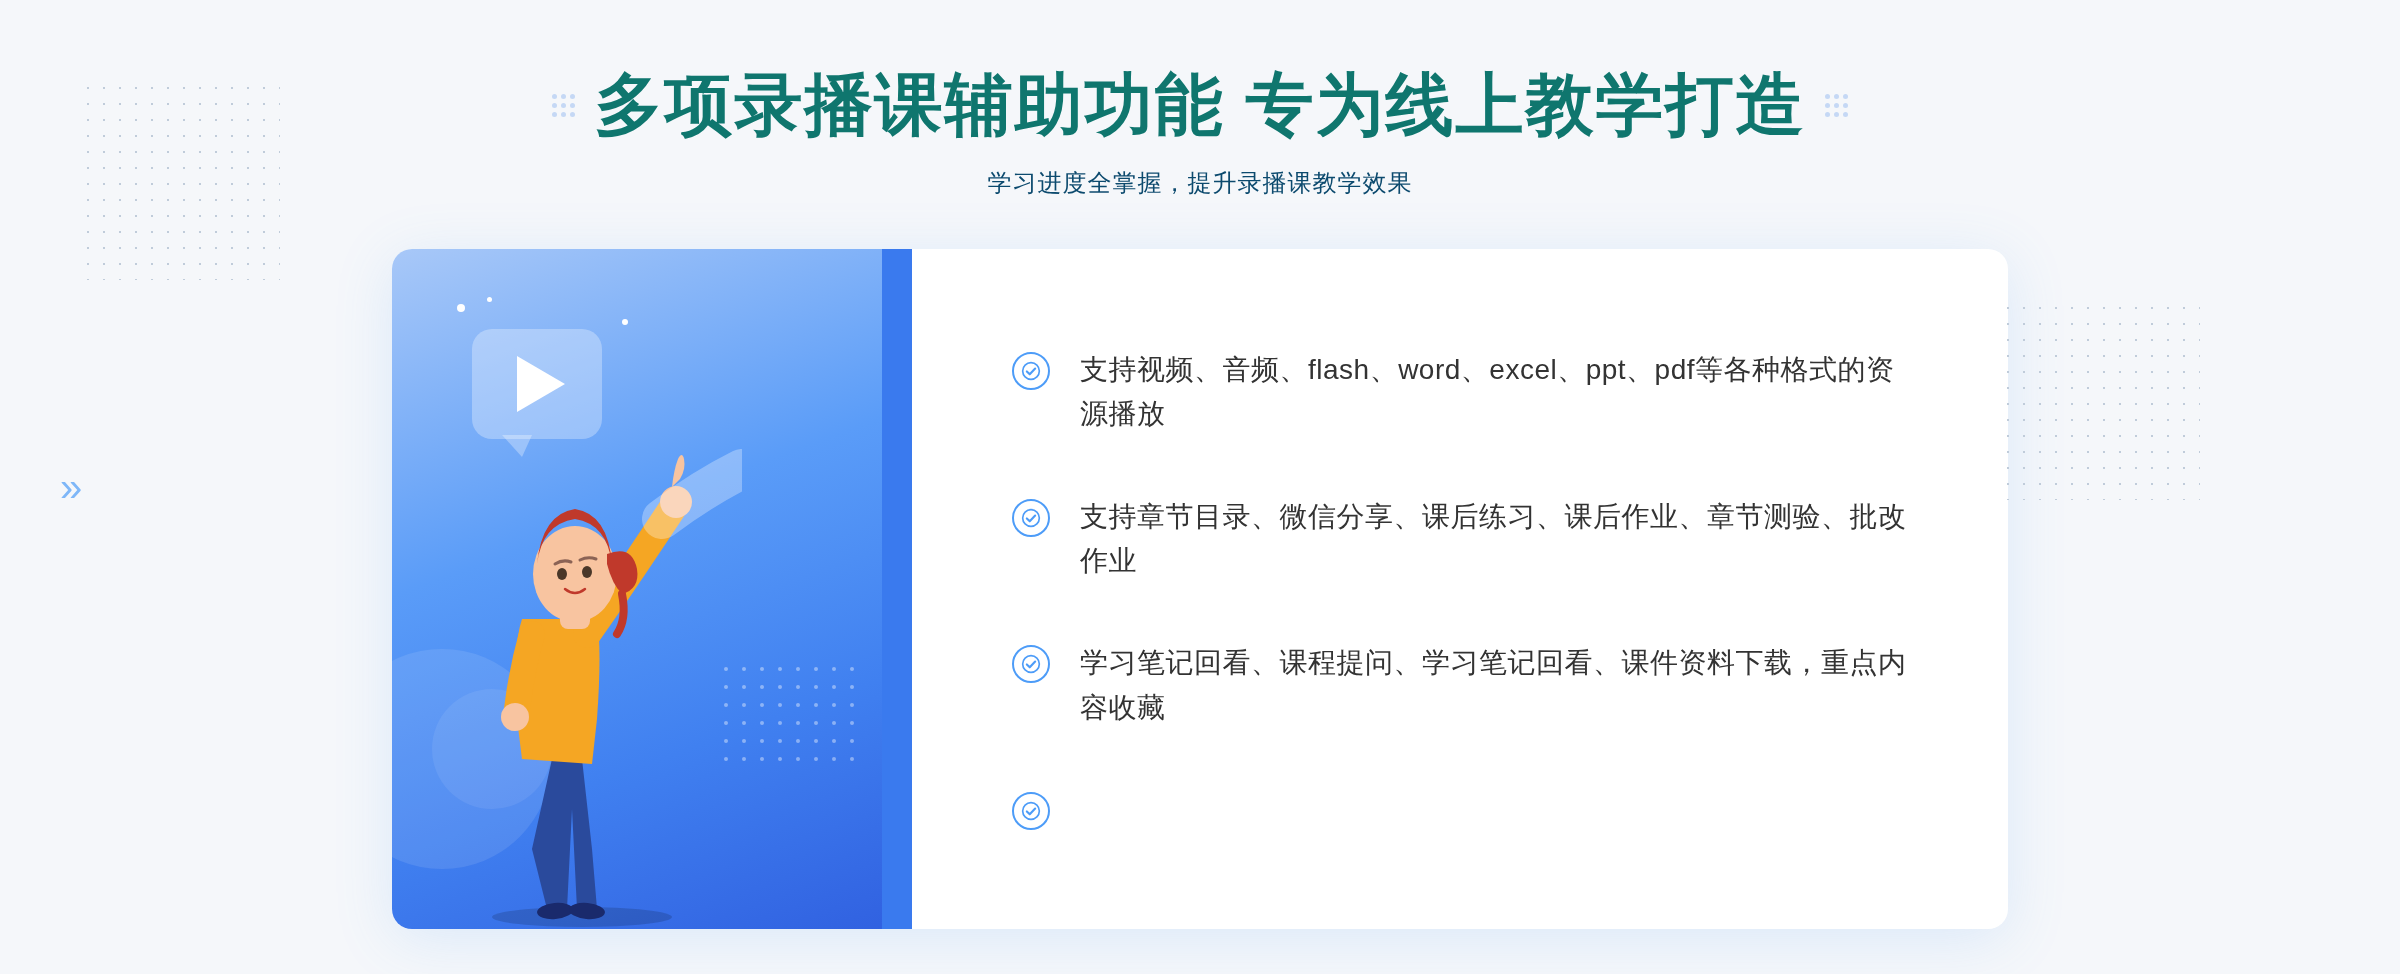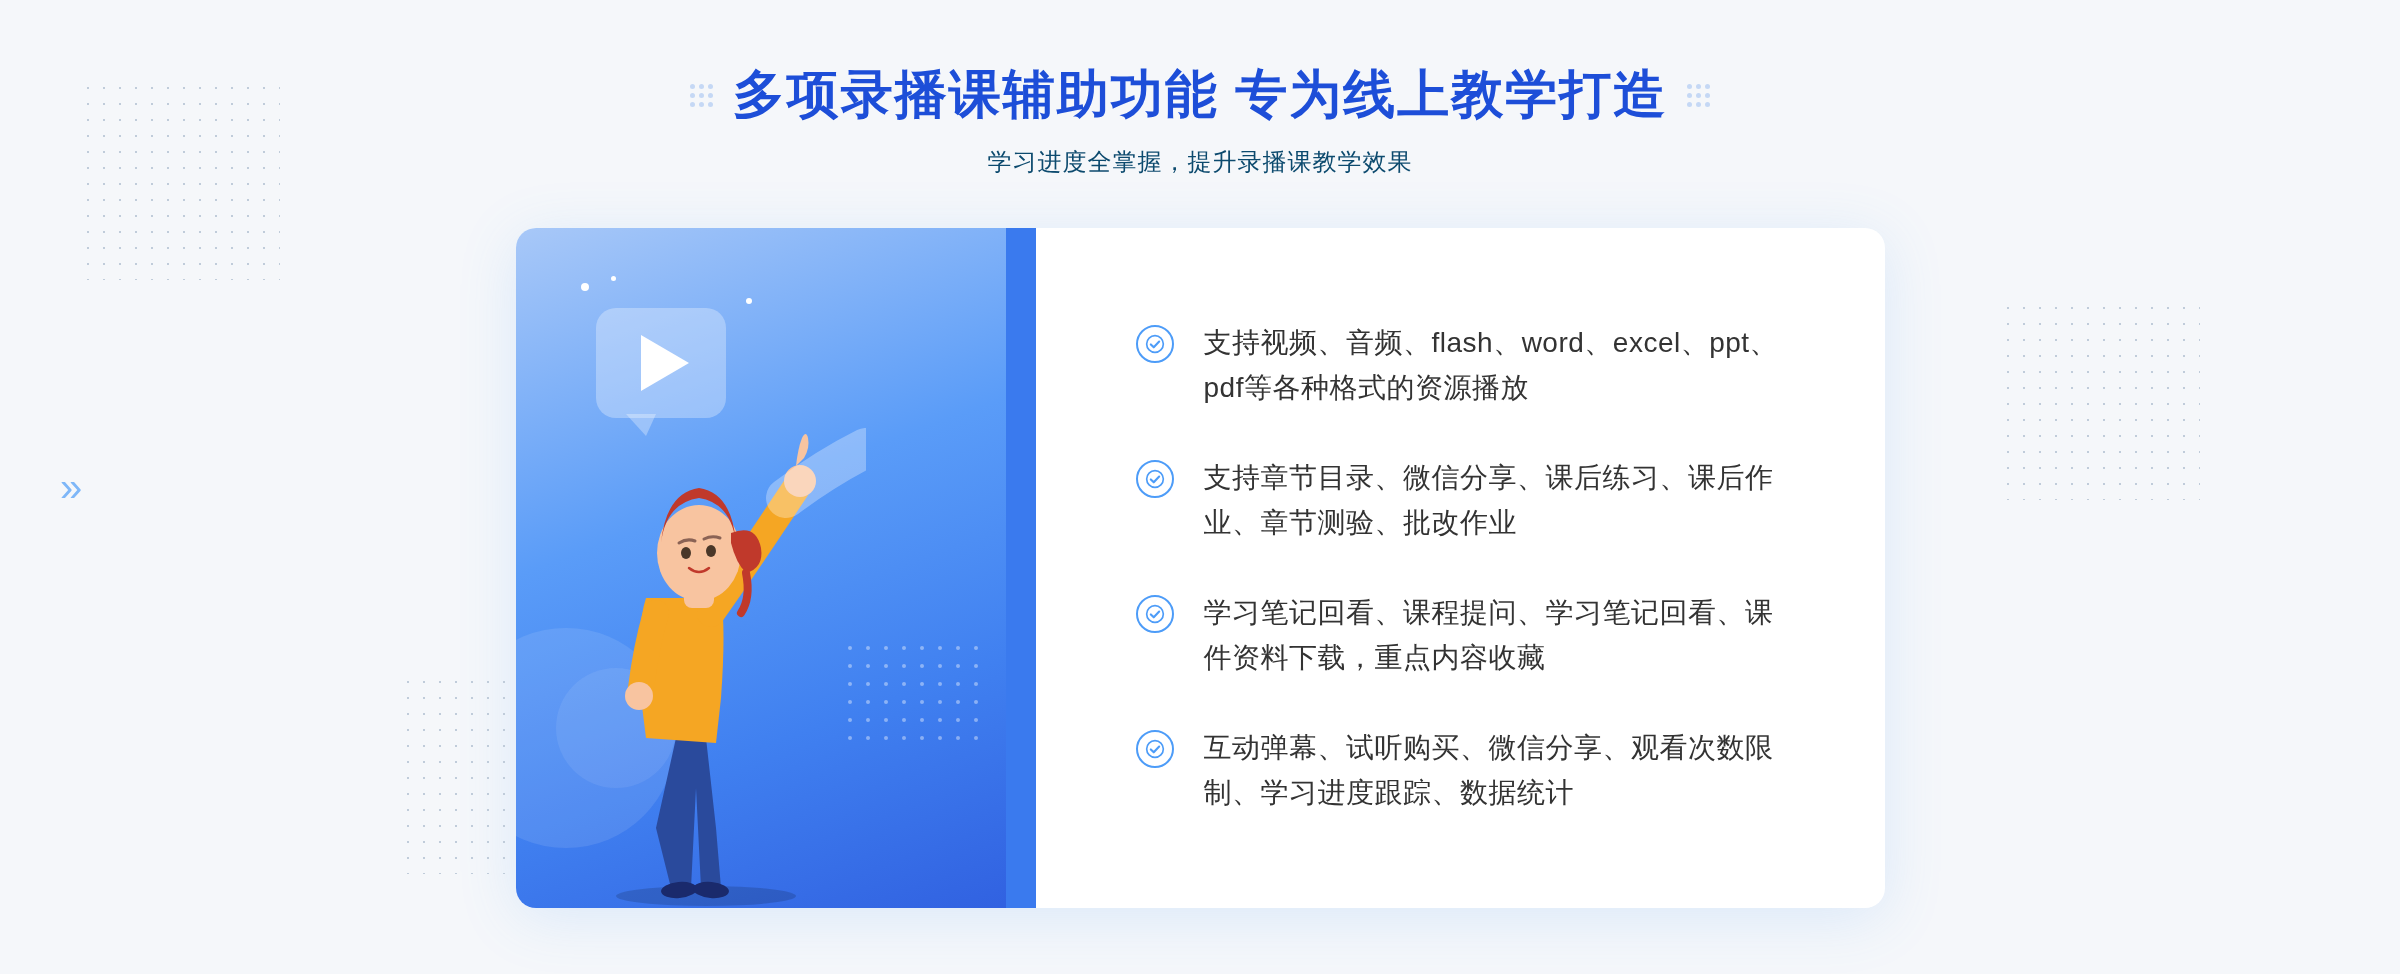--- a/index.html
+++ b/index.html
@@ -81,37 +81,37 @@
 
     .decorator-dots span i {
       width: 5px;
       height: 5px;
       background: #c5d8f5;
       border-radius: 50%;
       display: block;
     }
 
     .main-title {
-      font-size: 52px;
+      font-size: 68px;
       font-weight: 600;
-      color: #1d4ed8;
+      color: #0f766e;
       letter-spacing: 2px;
     }
 
     .sub-title {
       margin-top: 16px;
       font-size: 24px;
       color: #0c4a6e;
       letter-spacing: 1px;
     }
 
     
     .content-area {
       display: flex;
-      width: 1369px;
+      width: 1616px;
       background: white;
       border-radius: 20px;
       box-shadow: 0 10px 60px rgba(77, 156, 248, 0.15);
       overflow: hidden;
       min-height: 680px;
     }
 
     
     .left-panel {
       width: 520px;
@@ -465,18 +465,17 @@
         <span class="feature-text">学习笔记回看、课程提问、学习笔记回看、课件资料下载，重点内容收藏</span>
       </div>
 
       <div class="feature-item">
         <div class="check-icon">
           <svg viewBox="0 0 24 24" fill="none" xmlns="http://www.w3.org/2000/svg">
             <circle cx="12" cy="12" r="10" stroke="#4d9cf8" stroke-width="2"></circle>
             <path d="M7 12.5L10.5 16L17 9" stroke="#4d9cf8" stroke-width="2.5" stroke-linecap="round" stroke-linejoin="round"></path>
           </svg>
         </div>
-        <span class="feature-text">互动弹幕、试听购买、微信分享、观看次数限制、学习进度跟踪、数据统计</span>
       </div>
 
     </div>
   </div>
 </div>
 
 </body></html>

